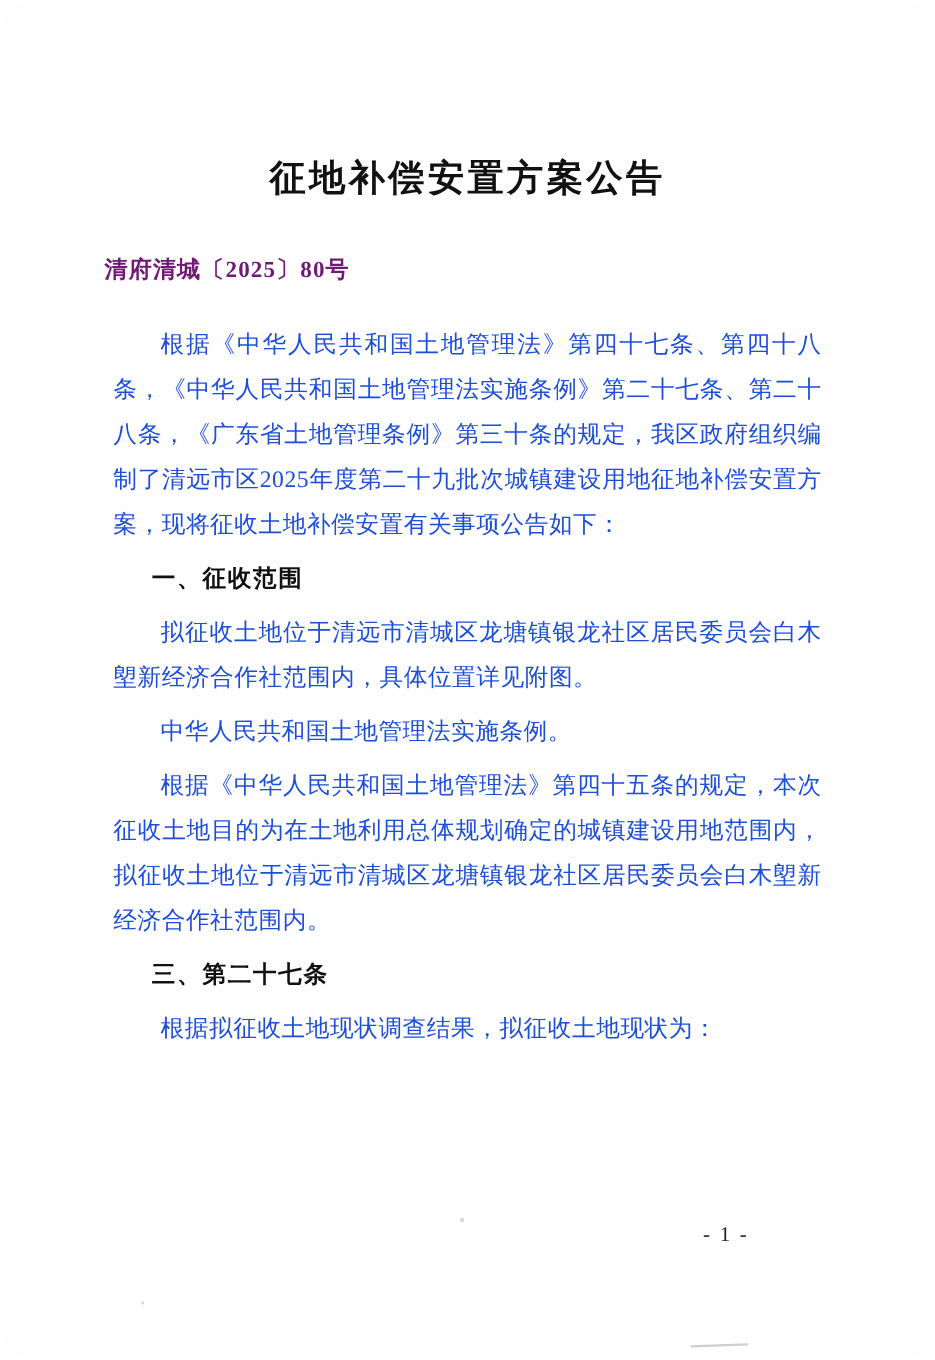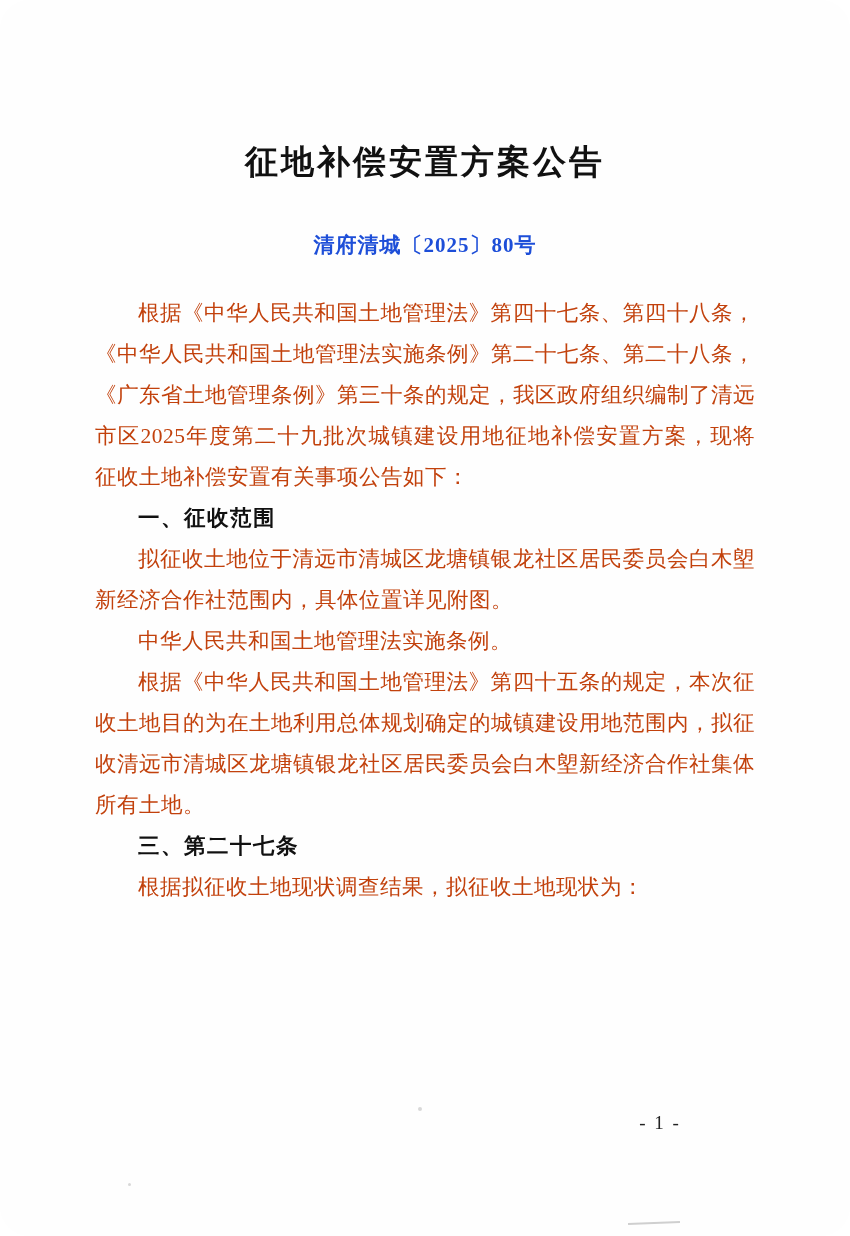--- a/index.html
+++ b/index.html
@@ -34,39 +34,39 @@
     margin-top: 140px;
     text-align: center;
     font-size: 33px;
     font-weight: bold;
     letter-spacing: 3px;
     font-family: "Liberation Serif", "DejaVu Serif", serif;
     color: #111;
   }
   .doc-number {
     margin-top: 46px;
-    text-align: center;
+    text-align: left;
     font-size: 21px;
     letter-spacing: 1px;
     font-weight: bold;
     font-family: "Liberation Serif", "DejaVu Serif", serif;
-    color: #1d4ed8;
+    color: #701a75;
   }
   .body-block {
     margin-top: 34px;
   }
   p.para {
-    margin: 0;
+    margin: 8px;
     font-size: 21.5px;
     line-height: 41px;
     text-align: justify;
     text-justify: inter-ideograph;
     text-indent: 2em;
     letter-spacing: 0.5px;
-    color: #c2410c;
+    color: #1d4ed8;
   }
   p.heading {
     margin: 0;
     font-size: 21.5px;
     line-height: 41px;
     text-indent: 2em;
     font-weight: bold;
     letter-spacing: 1.5px;
     color: #111;
   }
@@ -110,21 +110,21 @@
 
     <div class="doc-title">征地补偿安置方案公告</div>
 
     <div class="doc-number">清府清城〔2025〕80号</div>
 
     <div class="body-block">
       <p class="para">根据《中华人民共和国土地管理法》第四十七条、第四十八条，《中华人民共和国土地管理法实施条例》第二十七条、第二十八条，《广东省土地管理条例》第三十条的规定，我区政府组织编制了清远市区2025年度第二十九批次城镇建设用地征地补偿安置方案，现将征收土地补偿安置有关事项公告如下：</p>
       <p class="heading">一、征收范围</p>
       <p class="para">拟征收土地位于清远市清城区龙塘镇银龙社区居民委员会白木塱新经济合作社范围内，具体位置详见附图。</p>
       <p class="para">中华人民共和国土地管理法实施条例。</p>
-      <p class="para">根据《中华人民共和国土地管理法》第四十五条的规定，本次征收土地目的为在土地利用总体规划确定的城镇建设用地范围内，拟征收清远市清城区龙塘镇银龙社区居民委员会白木塱新经济合作社集体所有土地。</p>
+      <p class="para">根据《中华人民共和国土地管理法》第四十五条的规定，本次征收土地目的为在土地利用总体规划确定的城镇建设用地范围内，拟征收土地位于清远市清城区龙塘镇银龙社区居民委员会白木塱新经济合作社范围内。</p>
       <p class="heading">三、第二十七条</p>
       <p class="para">根据拟征收土地现状调查结果，拟征收土地现状为：</p>
     </div>
 
   </div>
 
   <div class="page-number">
     <span class="pn-inner">- 1 -</span>
   </div>
 

